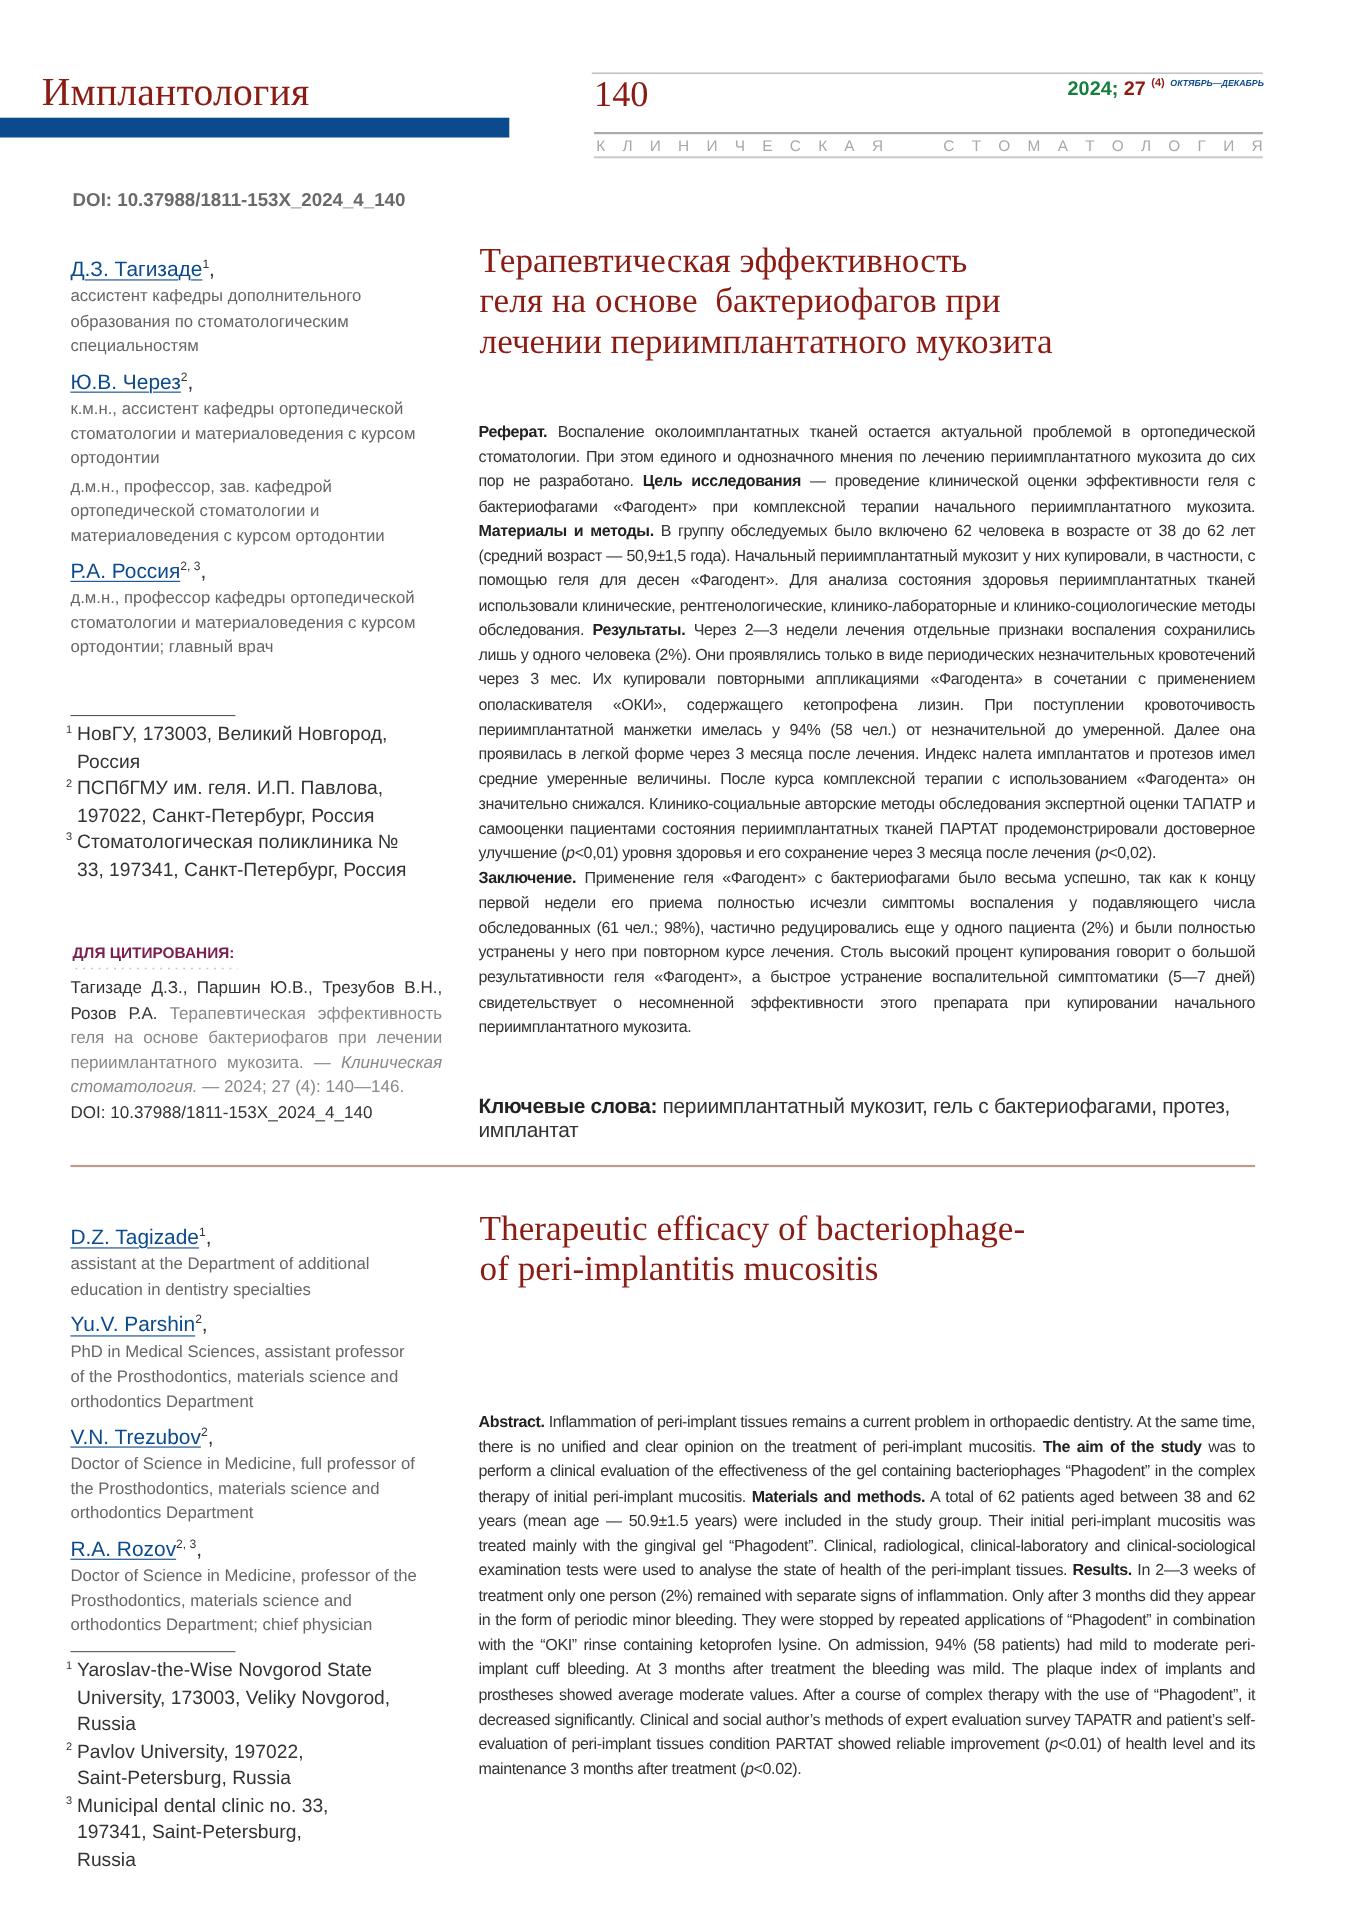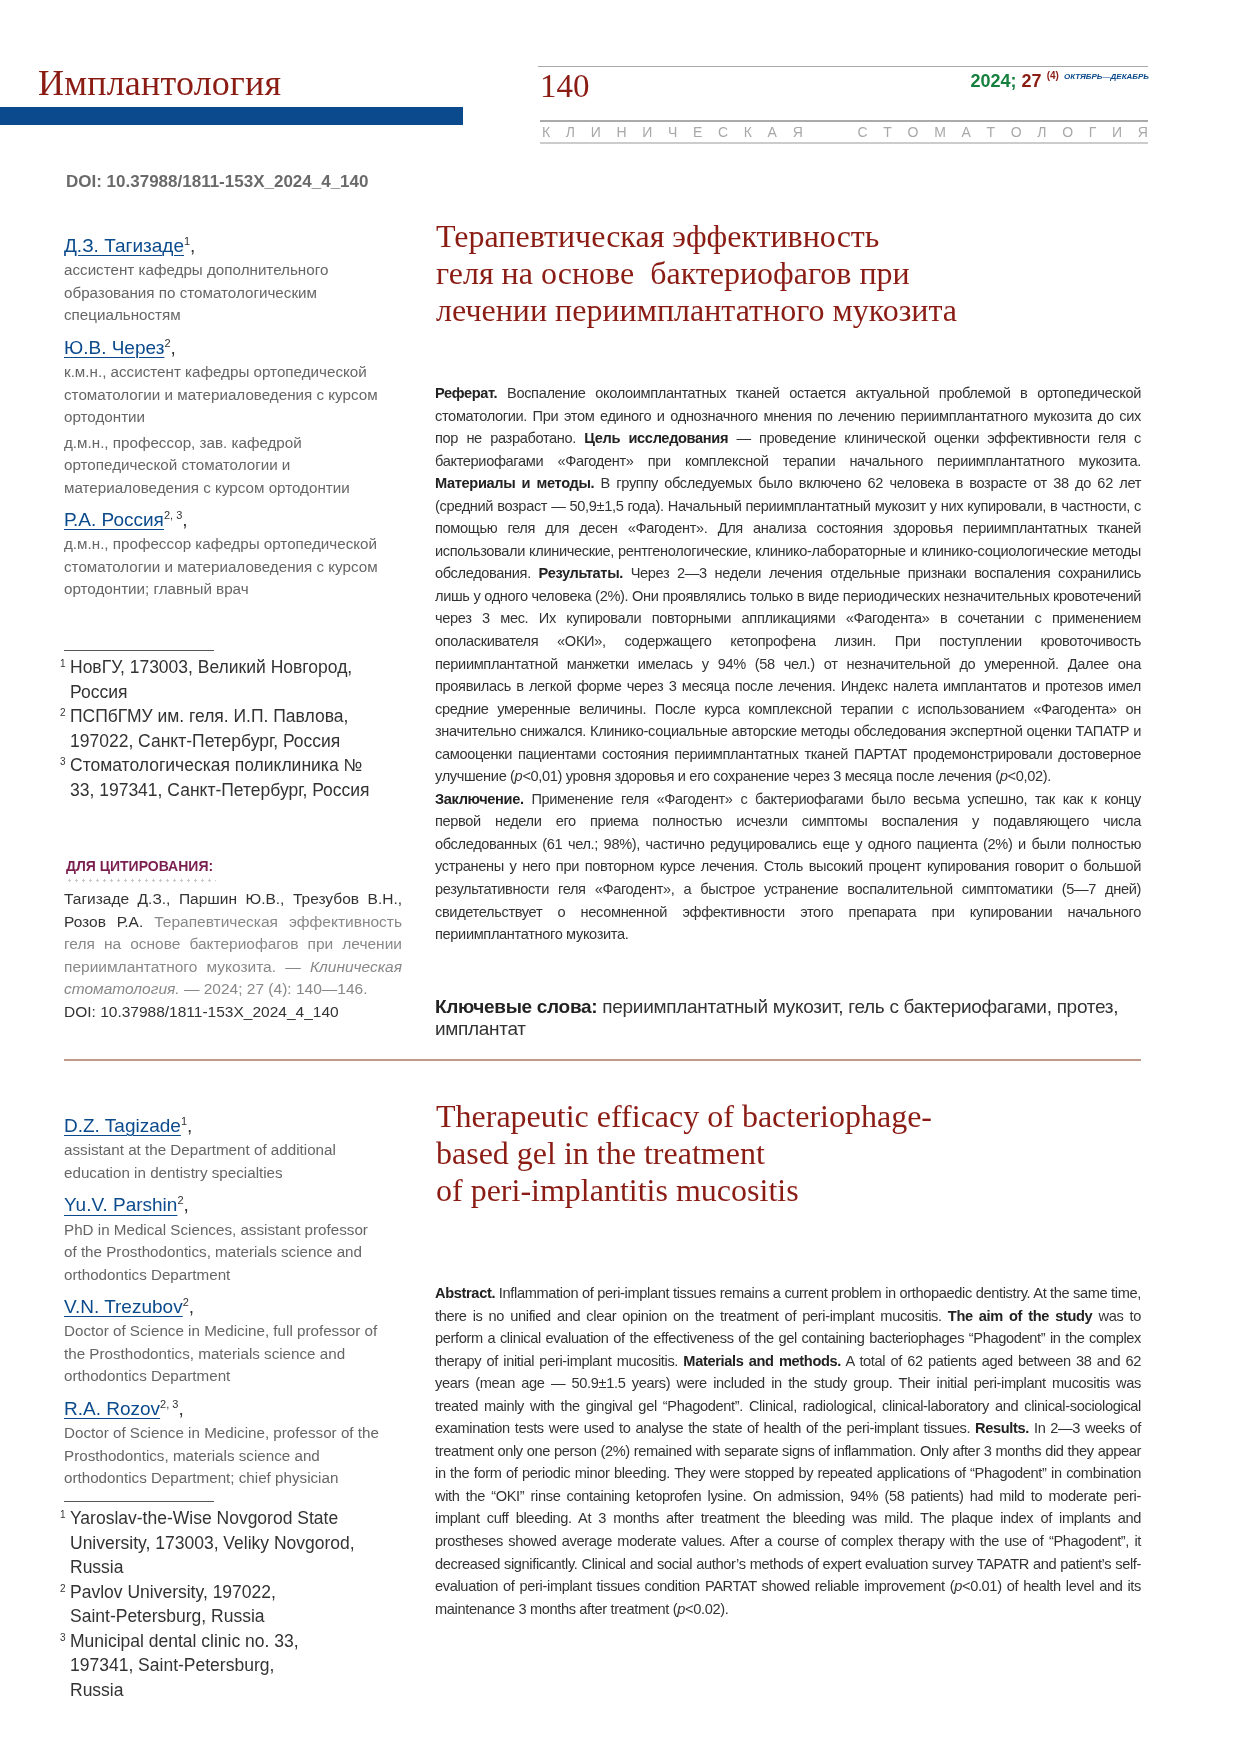--- a/index.html
+++ b/index.html
@@ -170,19 +170,18 @@
 
 <div class="abs aff-rule" style="top:1501px;"></div>
 <div class="abs affs" style="top:1506px; width:320px;">
   <div class="aff"><sup>1</sup><span>Yaroslav-the-Wise Novgorod State University, 173003, Veliky Novgorod, Russia</span></div>
   <div class="aff" style="width:220px"><sup>2</sup><span>Pavlov University, 197022, Saint-Petersburg, Russia</span></div>
   <div class="aff" style="width:260px"><sup>3</sup><span>Municipal dental clinic no. 33, 197341, Saint-Petersburg, Russia</span></div>
 </div>
 
 <div class="abs title" style="left:436px; top:1098px;">
   <div>Therapeutic efficacy of bacteriophage-</div>
-  <div>based gel in the treatment</div>
   <div>of peri-implantitis mucositis</div>
 </div>
 
 <div class="abs abstract" style="top:1282px;">
   <b>Abstract.</b><span> Inflammation of peri-implant tissues remains a current problem in orthopaedic dentistry. At the same time, there is no unified and clear opinion on the treatment of peri-implant mucositis. </span><b>The aim of the study</b><span> was to perform a clinical evaluation of the effectiveness of the gel containing bacteriophages “Phagodent” in the complex therapy of initial peri-implant mucositis. </span><b>Materials and methods.</b><span> A total of 62 patients aged between 38 and 62 years (mean age — 50.9±1.5 years) were included in the study group. Their initial peri-implant mucositis was treated mainly with the gingival gel “Phagodent”. Clinical, radiological, clinical-laboratory and clinical-sociological examination tests were used to analyse the state of health of the peri-implant tissues. </span><b>Results.</b><span> In 2—3 weeks of treatment only one person (2%) remained with separate signs of inflammation. Only after 3 months did they appear in the form of periodic minor bleeding. They were stopped by repeated applications of “Phagodent” in combination with the “OKI” rinse containing ketoprofen lysine. On admission, 94% (58 patients) had mild to moderate peri-implant cuff bleeding. At 3 months after treatment the bleeding was mild. The plaque index of implants and prostheses showed average moderate values. After a course of complex therapy with the use of “Phagodent”, it decreased significantly. Clinical and social author’s methods of expert evaluation survey TAPATR and patient’s self-evaluation of peri-implant tissues condition PARTAT showed reliable improvement (</span><i>p</i><span>&lt;0.01) of health level and its maintenance 3 months after treatment (</span><i>p</i><span>&lt;0.02).</span>
 </div>
 
 </body></html>

